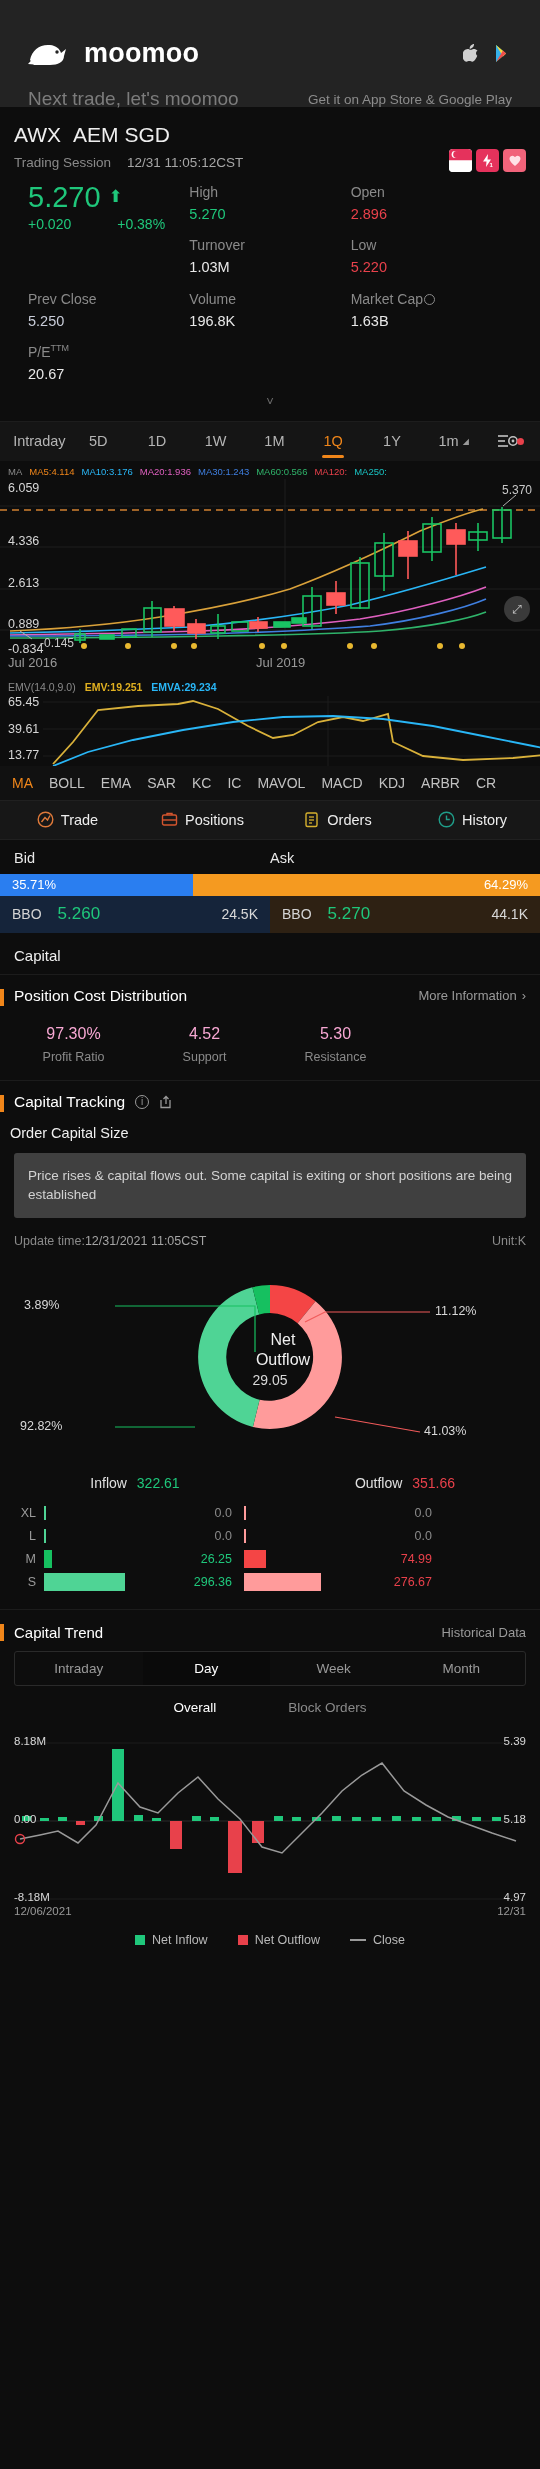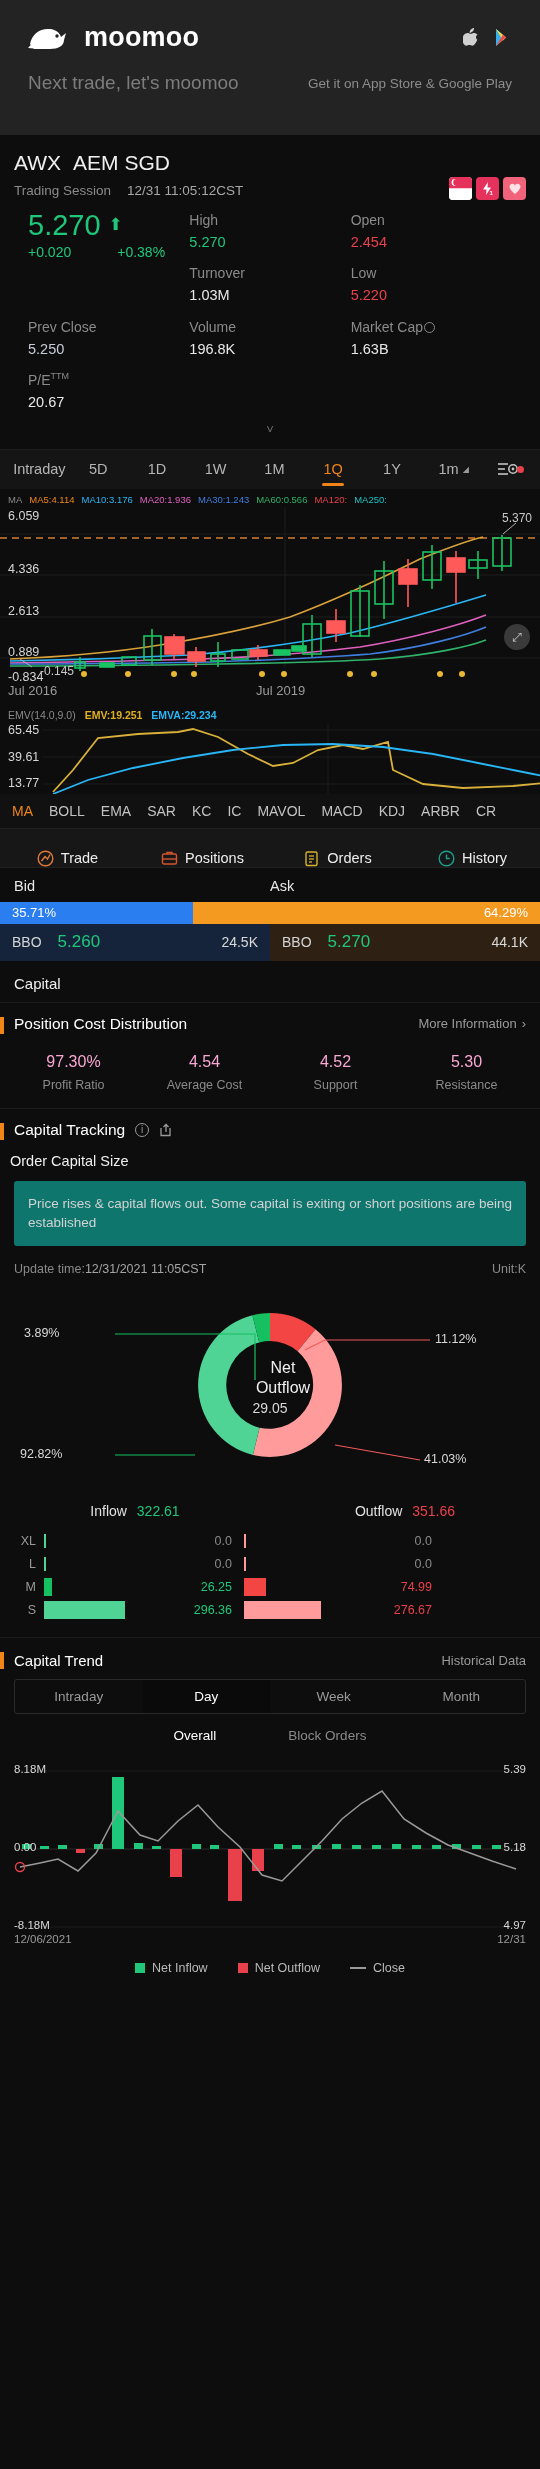--- a/index.html
+++ b/index.html
@@ -8,22 +8,22 @@
     background: #0d0d0d;
     font-family: "Liberation Sans", sans-serif;
     color: #e8e8e8;
     -webkit-font-smoothing: antialiased;
   }
   .page { width: 540px; position: relative; }
 
   
   .promo {
     background: #232323;
-    height: 135px;
-    padding: 22px 28px 0 28px;
+    height: 107px;
+    padding: 38px 28px 0 28px;
     position: relative;
   }
   .promo-row { display: flex; align-items: center; justify-content: space-between; }
   .brand { display: flex; align-items: center; gap: 10px; }
   .brand-logo { width: 46px; height: 28px; }
   .brand-name { font-size: 27px; font-weight: bold; color: #fff; letter-spacing: .2px; }
   .store-icons { display: flex; align-items: center; gap: 16px; }
   .promo-sub { margin-top: 19px; display: flex; align-items: center; justify-content: space-between; }
   .promo-tagline { color: #7c7c7c; font-size: 19px; }
   .promo-get { color: #8c8c8c; font-size: 13.5px; }
@@ -104,21 +104,21 @@
 
   
   .ind-tabs {
     display: flex; align-items: center; gap: 16px; padding: 0 12px;
     height: 34px; background: #111; font-size: 14px; color: #c2c2c2; overflow: hidden;
   }
   .ind-tabs .act { color: #f0861a; }
 
   
   .trade-row {
-    display: flex; background: #171717; height: 40px; align-items: flex-end;
+    display: flex; background: #171717; height: 40px; align-items: center;
     border-top: 1px solid #202020; border-bottom: 1px solid #202020;
   }
   .trade-item { flex: 1; display: flex; align-items: center; justify-content: center; gap: 7px; font-size: 14.5px; color: #ededed; }
 
   
   .ba-head { display: flex; padding: 10px 14px 8px 14px; background: #0d0d0d; }
   .ba-head div { flex: 1; font-size: 14.5px; color: #e8e8e8; }
   .ba-bar { display: flex; height: 22px; font-size: 13px; }
   .ba-bid { background: #2a7ef0; color: #fff; display: flex; align-items: center; padding-left: 12px; }
   .ba-ask { background: #f59a20; color: #fff; display: flex; align-items: center; justify-content: flex-end; padding-right: 12px; }
@@ -141,21 +141,21 @@
 
   .pcd { display: grid; grid-template-columns: repeat(4, 1fr); padding: 10px 8px 16px 8px; text-align: center; }
   .pcd-val { font-size: 16px; color: #f9a8d4; }
   .pcd-lbl { font-size: 12.5px; color: #8a8a8a; margin-top: 7px; }
 
   .ct-icons { display: flex; align-items: center; gap: 10px; margin-left: 10px; }
   .ico-circ { width: 14px; height: 14px; border: 1px solid #9a9a9a; border-radius: 50%; color: #9a9a9a; font-size: 10px; display: flex; align-items: center; justify-content: center; }
 
   .sub-head { padding: 4px 14px 12px 10px; font-size: 14.5px; color: #efefef; }
   .note {
-    margin: 0 14px; background: #0f766e; border-radius: 3px; padding: 13px 14px;
+    margin: 0 14px; background: #404040; border-radius: 3px; padding: 13px 14px;
     font-size: 13.5px; color: #d2d2d2; line-height: 1.45;
   }
   .upd-row { display: flex; padding: 16px 14px 4px 14px; font-size: 12.5px; color: #8a8a8a; }
   .upd-row .unit { margin-left: auto; }
   .upd-time { color: #a4a4a4; }
 
   .donut-wrap { position: relative; height: 215px; }
   .donut-lbl { position: absolute; font-size: 12.5px; color: #d8d8d8; }
   .donut-center { position: absolute; left: 0; right: 0; text-align: center; }
   .dc-t { font-size: 16px; color: #f0f0f0; line-height: 1.22; margin-left: 26px; }
@@ -269,21 +269,21 @@
           <span class="chg">+0.020</span>
           <span class="chg">+0.38%</span>
         </div>
       </div>
       <div>
         <div class="st-label">High</div>
         <div class="st-val v-up">5.270</div>
       </div>
       <div>
         <div class="st-label">Open</div>
-        <div class="st-val v-down">2.454</div>
+        <div class="st-val v-down">2.896</div>
       </div>
 
       <div class="row2">
         <div class="st-label">Turnover</div>
         <div class="st-val v-plain">1.03M</div>
       </div>
       <div class="row2">
         <div class="st-label">Low</div>
         <div class="st-val v-down">5.220</div>
       </div>
@@ -566,24 +566,20 @@
     <span class="sec-title">Position Cost Distribution</span>
     <span class="sec-more">
       <span>More Information</span>
       <span>›</span>
     </span>
   </div>
   <div class="pcd">
     <div>
       <div class="pcd-val">97.30%</div>
       <div class="pcd-lbl">Profit Ratio</div>
-    </div>
-    <div>
-      <div class="pcd-val">4.54</div>
-      <div class="pcd-lbl">Average Cost</div>
     </div>
     <div>
       <div class="pcd-val">4.52</div>
       <div class="pcd-lbl">Support</div>
     </div>
     <div>
       <div class="pcd-val">5.30</div>
       <div class="pcd-lbl">Resistance</div>
     </div>
   </div>

